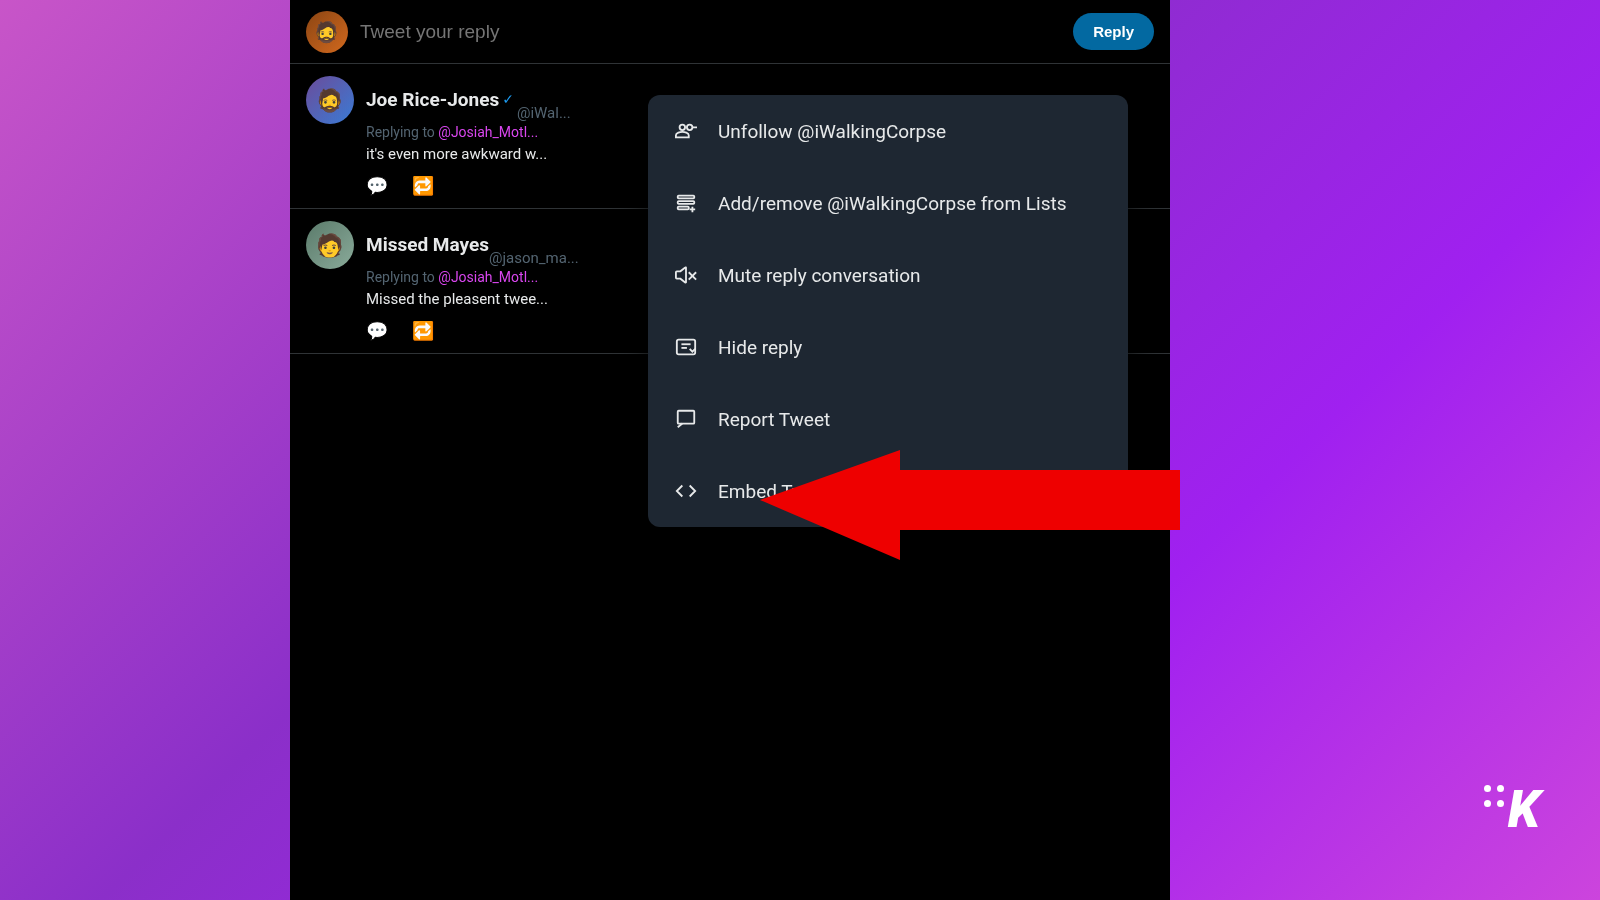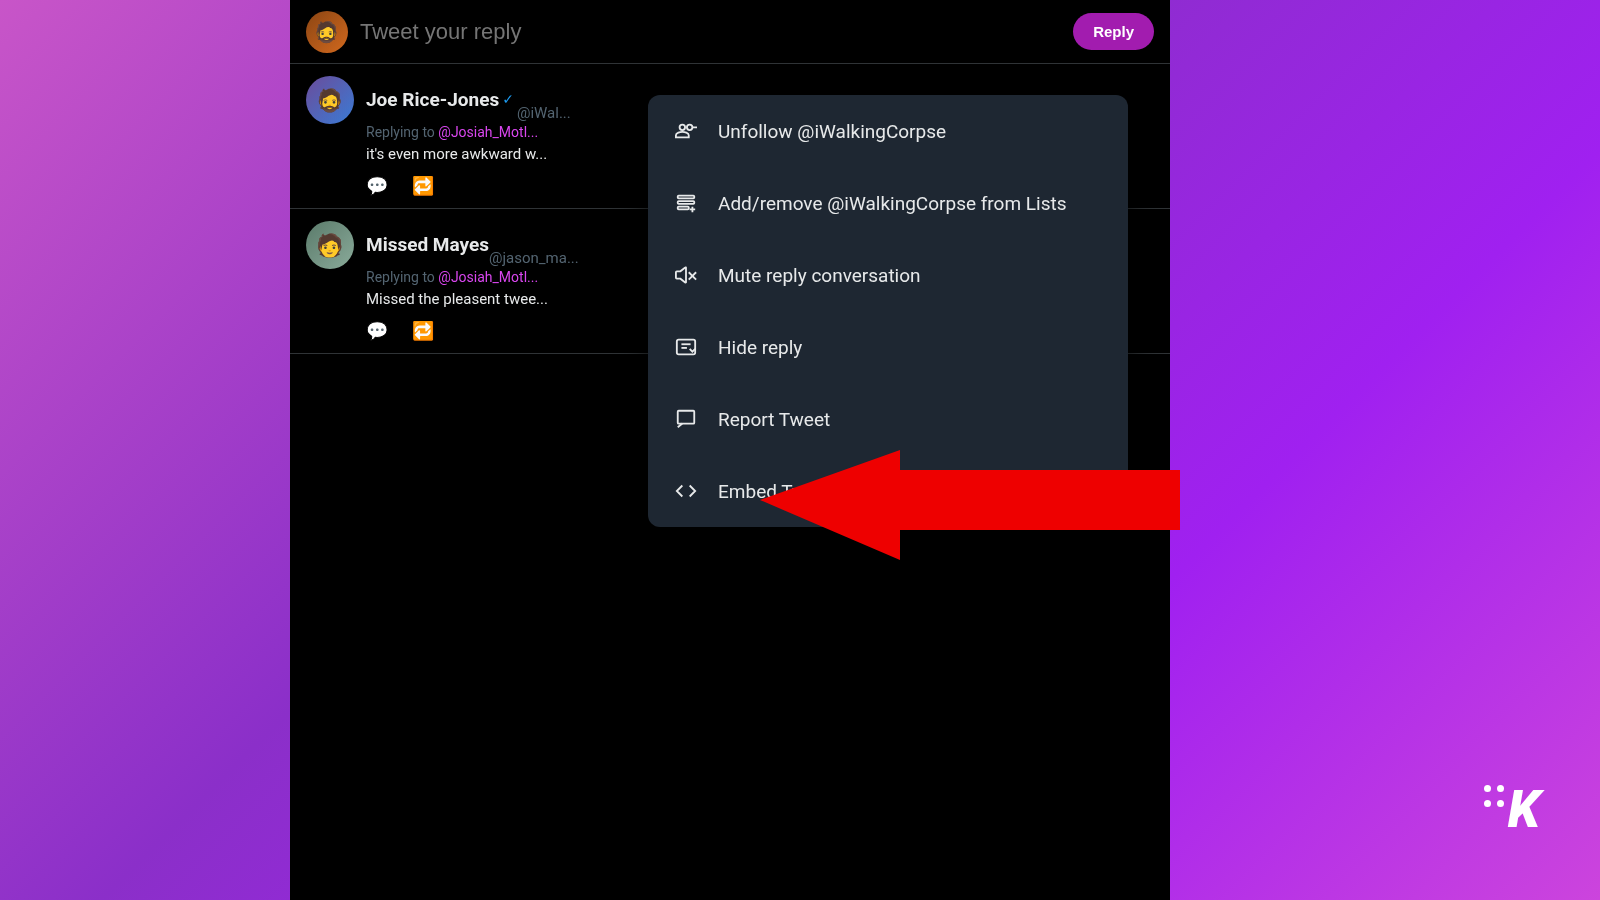--- a/index.html
+++ b/index.html
@@ -48,25 +48,25 @@
       justify-content: center;
       font-size: 20px;
     }
 
     .reply-input {
       flex: 1;
       background: transparent;
       border: none;
       outline: none;
       color: #536471;
-      font-size: 22px;
+      font-size: 19px;
     }
 
     .reply-btn {
-      background: #a21caf;
+      background: #0369a1;
       color: #fff;
       border: none;
       border-radius: 9999px;
       padding: 10px 20px;
       font-size: 15px;
       font-weight: 700;
       cursor: pointer;
       margin-left: 12px;
     }
 

